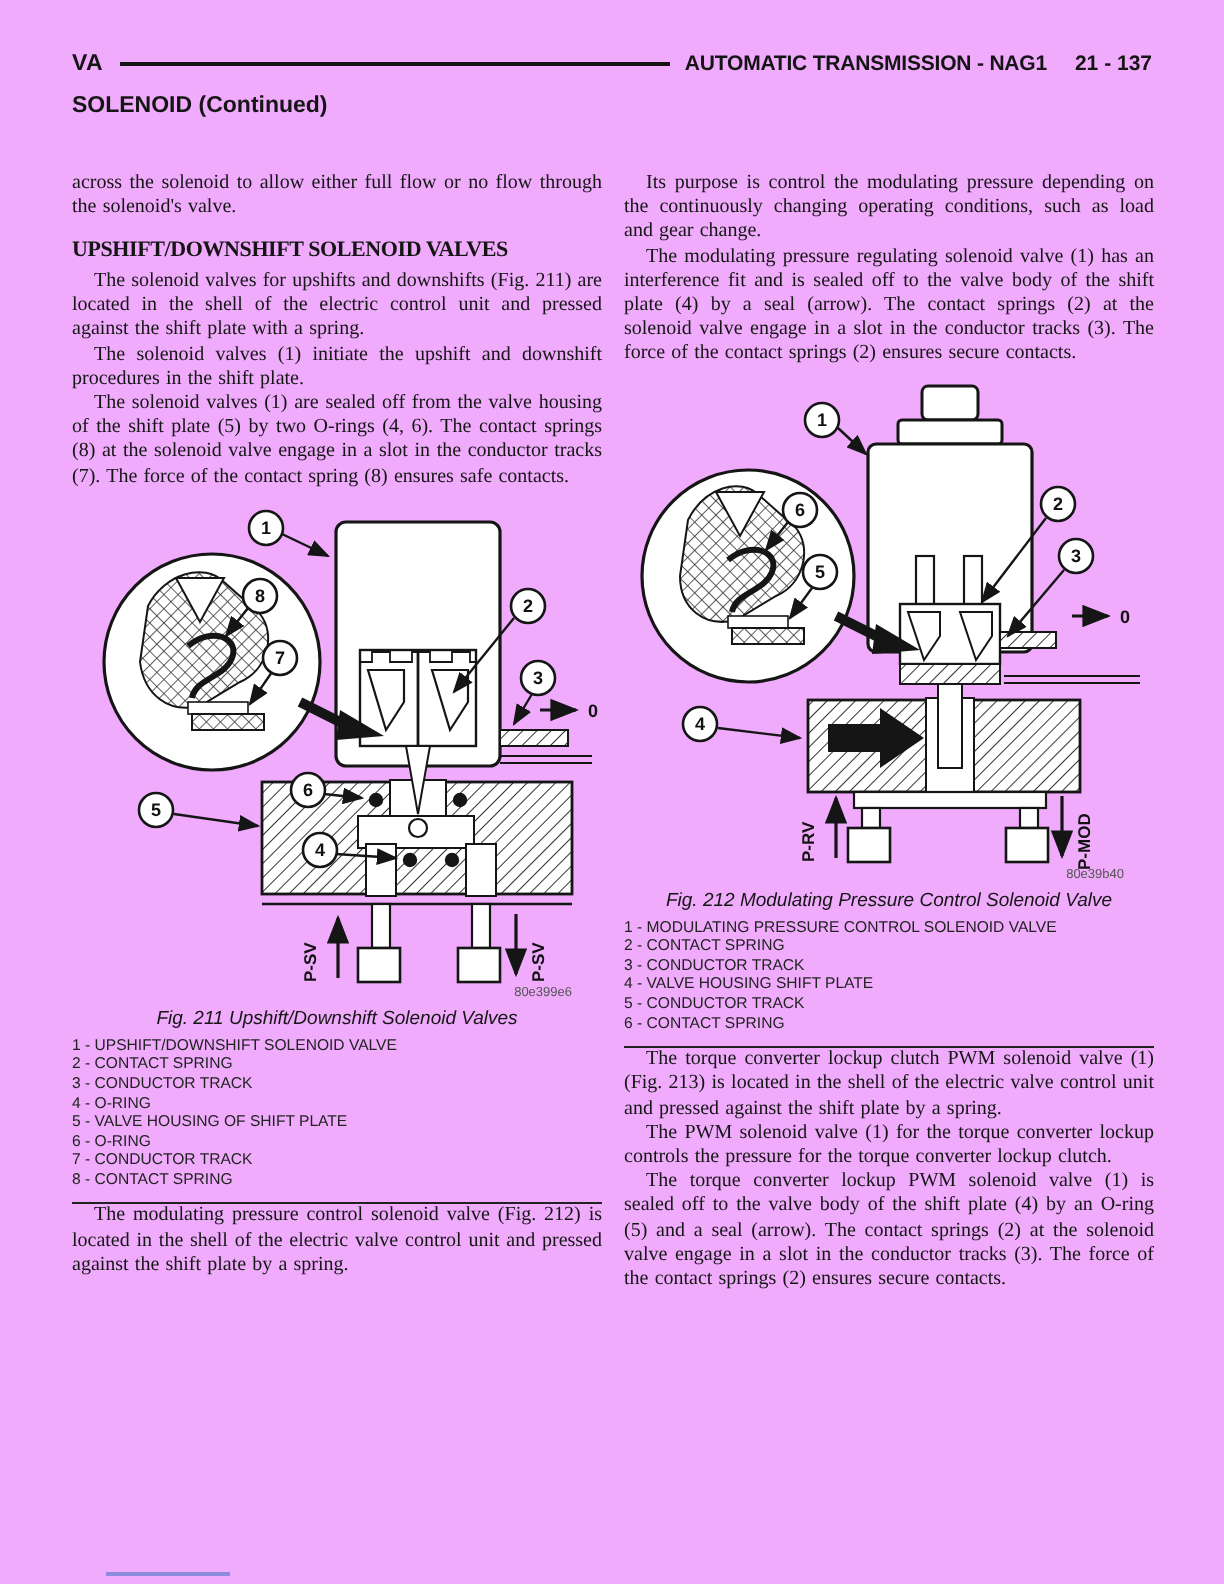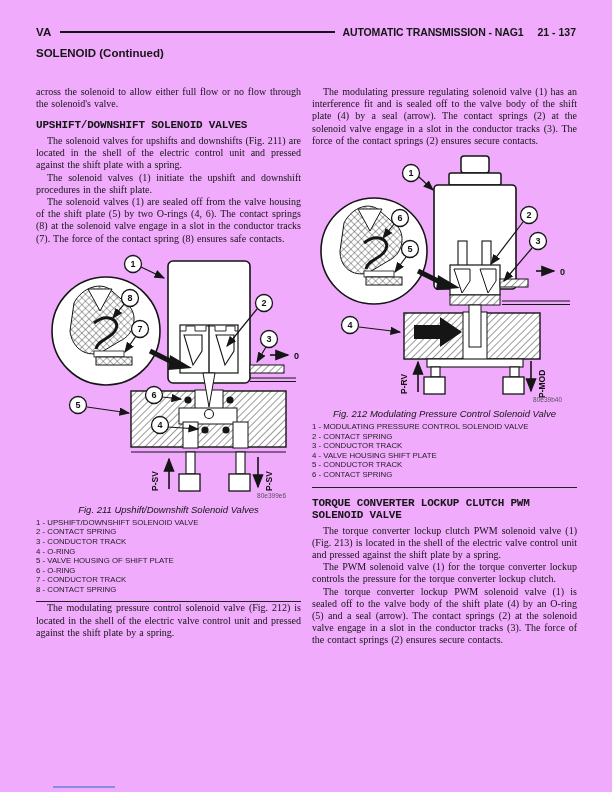--- a/index.html
+++ b/index.html
@@ -17,21 +17,21 @@
   .hdr .title { font-size:10.5px; letter-spacing:-0.1px; white-space:nowrap; }
   .hdr .pnum { font-size:10.5px; margin-left:14px; white-space:nowrap; }
   .continued { font-family:"Liberation Sans",sans-serif; font-weight:bold; font-size:11.5px; margin-top:9px; }
 
   
   .columns { display:flex; gap:11px; margin-top:27px; }
   .col { width:265px; }
 
   p.body { font-size:10px; line-height:12.2px; text-align:justify; margin:0; text-indent:11px; word-spacing:0.6px; }
   p.noindent { text-indent:0; }
-  h3.sec { font-family:Liberation Mono, monospace; font-weight:bold; font-size:11px; line-height:12.5px;
+  h3.sec { font-family:Liberation Serif, serif; font-weight:bold; font-size:11px; line-height:12.5px;
            margin:9px 0 3px 0; letter-spacing:-0.2px; }
   .figwrap { margin-top:6px; }
   .fig-caption { font-family:"Liberation Sans",sans-serif; font-style:italic; font-weight:normal;
                  font-size:9.5px; line-height:11px; text-align:center; margin:3px 10px 3px 10px; }
   .legend { font-family:"Liberation Sans",sans-serif; font-size:7.8px; line-height:9.6px; color:#222; margin-top:2px; }
   .legend div { white-space:nowrap; }
   hr.colrule { border:none; border-top:1.2px solid #222; margin:7px 0 0 0; }
 
   svg.fig { display:block; }
   svg text { font-family:"Liberation Sans",sans-serif; }
@@ -195,20 +195,21 @@
             <div>7 - CONDUCTOR TRACK</div>
             <div>8 - CONTACT SPRING</div>
           </div>
         </div>
 
         <hr class="colrule">
         <p class="body">The modulating pressure control solenoid valve (Fig. 212) is located in the shell of the electric valve control unit and pressed against the shift plate by a spring.</p>
       </div>
 
       <div class="col">
+        <p class="body">Its purpose is control the modulating pressure depending on the continuously changing operating conditions, such as load and gear change.</p>
         <p class="body">The modulating pressure regulating solenoid valve (1) has an interference fit and is sealed off to the valve body of the shift plate (4) by a seal (arrow). The contact springs (2) at the solenoid valve engage in a slot in the conductor tracks (3). The force of the contact springs (2) ensures secure contacts.</p>
 
         <div class="figwrap">
           <svg class="fig" width="265" height="252" viewBox="0 0 265 252">
             <defs>
               <marker id="m2" markerWidth="9" markerHeight="7" refX="8" refY="3.5" orient="auto">
                 <polygon points="0 0, 9 3.5, 0 7" fill="#151515"></polygon>
               </marker>
               <pattern id="p2h" patternUnits="userSpaceOnUse" width="5" height="5" patternTransform="rotate(45)">
                 <rect width="5" height="5" fill="#fff"></rect>
@@ -313,21 +314,20 @@
             <div>1 - MODULATING PRESSURE CONTROL SOLENOID VALVE</div>
             <div>2 - CONTACT SPRING</div>
             <div>3 - CONDUCTOR TRACK</div>
             <div>4 - VALVE HOUSING SHIFT PLATE</div>
             <div>5 - CONDUCTOR TRACK</div>
             <div>6 - CONTACT SPRING</div>
           </div>
         </div>
 
         <hr class="colrule">
-        <h3 class="sec">TORQUE CONVERTER LOCKUP CLUTCH PWM SOLENOID VALVE</h3>
         <p class="body">The torque converter lockup clutch PWM solenoid valve (1) (Fig. 213) is located in the shell of the electric valve control unit and pressed against the shift plate by a spring.</p>
         <p class="body">The PWM solenoid valve (1) for the torque converter lockup controls the pressure for the torque converter lockup clutch.</p>
         <p class="body">The torque converter lockup PWM solenoid valve (1) is sealed off to the valve body of the shift plate (4) by an O-ring (5) and a seal (arrow). The contact springs (2) at the solenoid valve engage in a slot in the conductor tracks (3). The force of the contact springs (2) ensures secure contacts.</p>
       </div>
 
     </div>
   </div>
 
   <div class="footer-rule"></div>
 </div>

